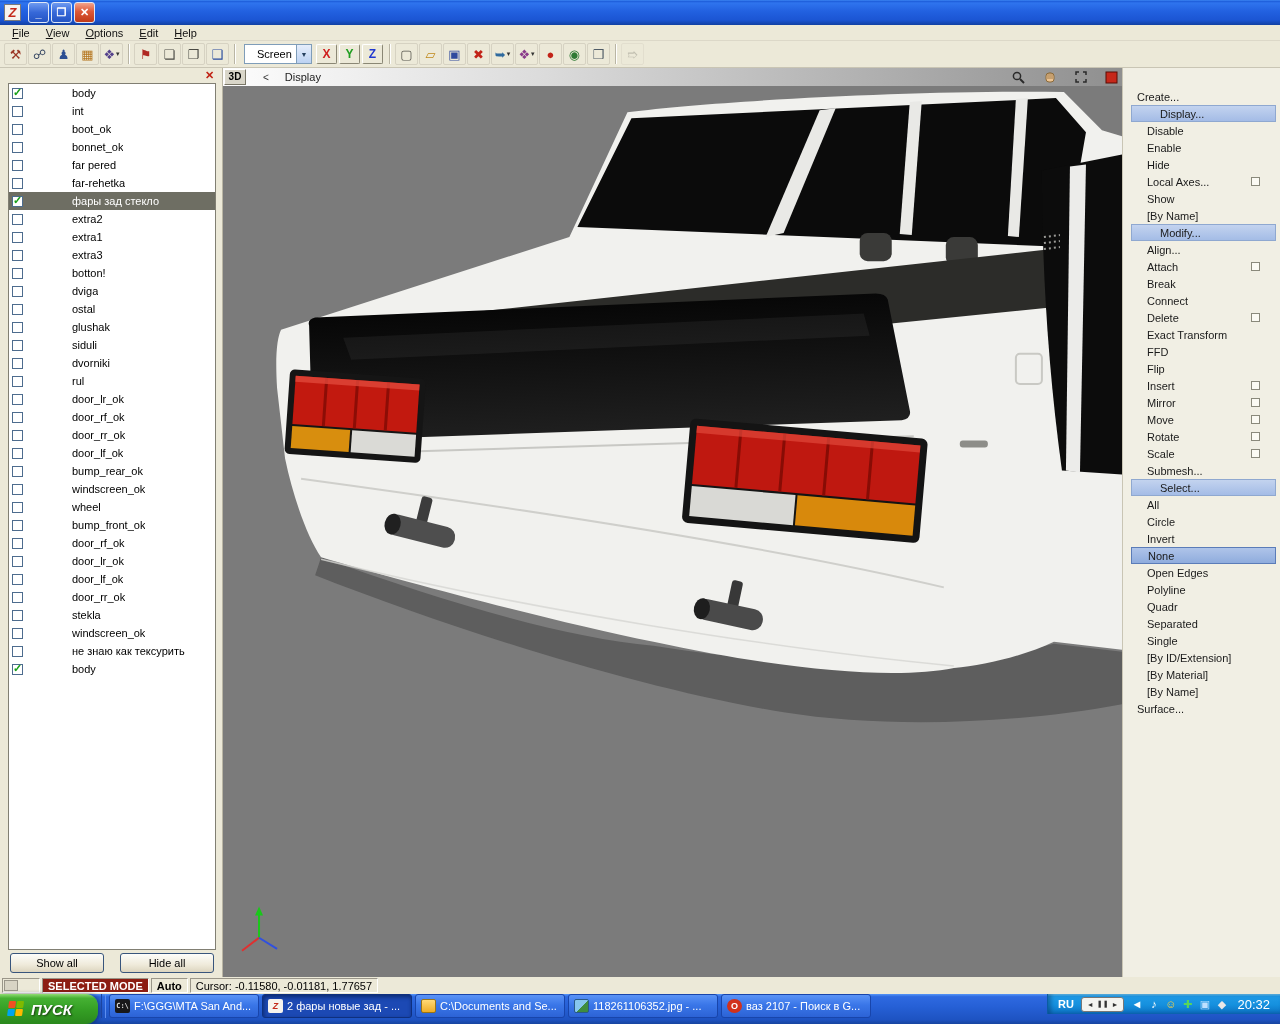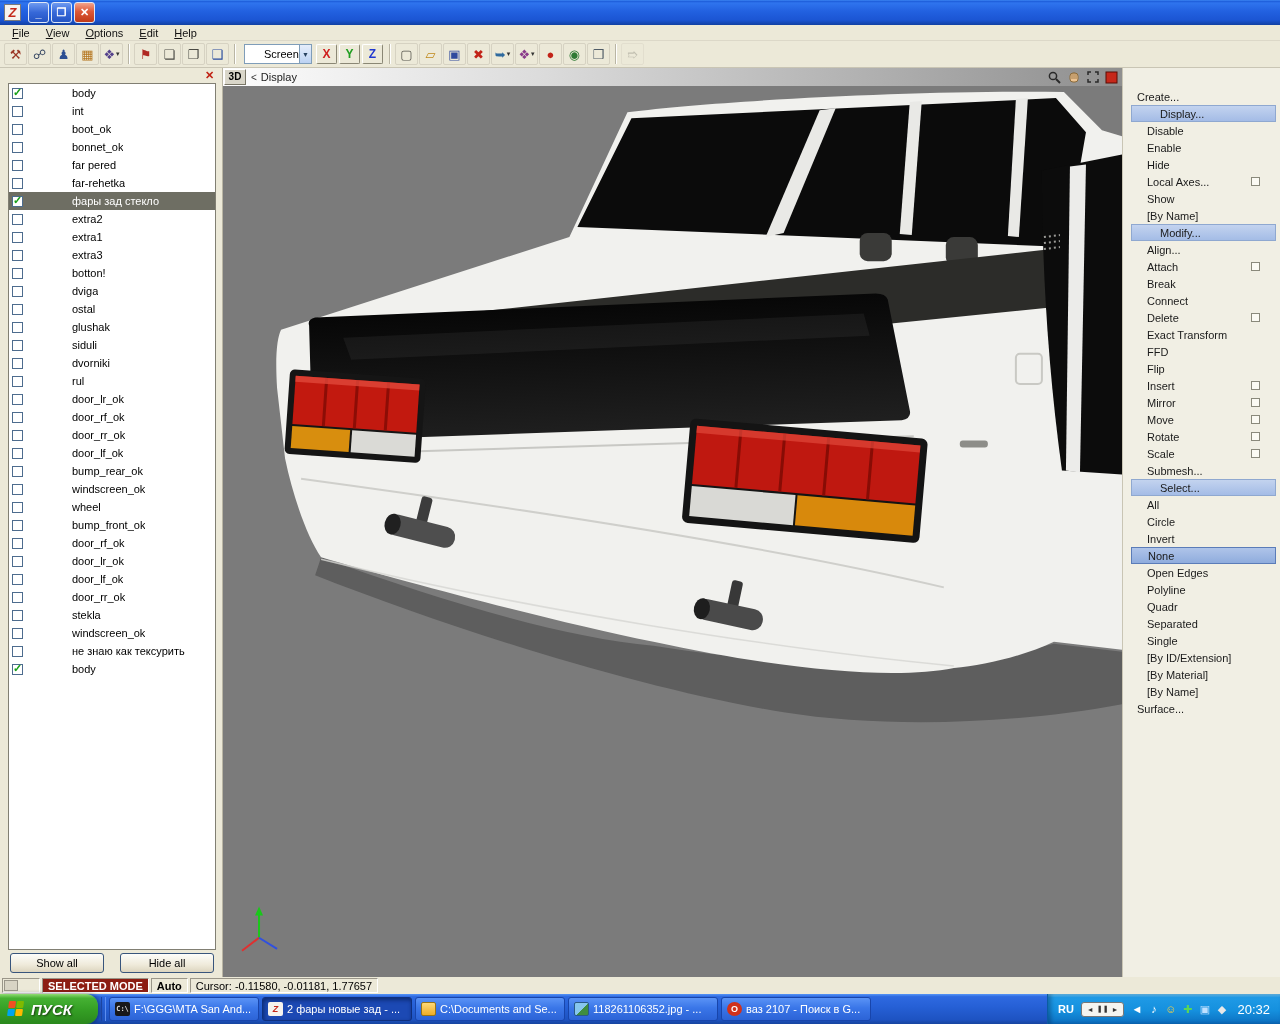--- a/index.html
+++ b/index.html
@@ -30,21 +30,21 @@
   .toolbar { height:27px; background:#ece9d8; display:flex; align-items:center; padding:2px 4px;
     border-bottom:1px solid #c9c5b4; }
   .tb-group { display:flex; align-items:center; }
   .tb-btn { min-width:23px; height:22px; display:flex; align-items:center; justify-content:center;
     border:1px solid #d6d2c2; border-radius:2px; margin-right:1px; background:#ece9d8; }
   .tb-btn.disabled { opacity:.45; }
   .tb-glyph { font-size:13px; line-height:1; }
   .tb-drop { font-size:7px; color:#333; margin-left:1px; }
   .tb-sep { width:2px; height:20px; border-left:1px solid #b9b5a4; border-right:1px solid #fff; margin:0 4px; }
   .combo { width:68px; height:20px; background:#fff; border:1px solid #7f9db9; display:flex; align-items:center; margin:0 4px; }
-  .combo-value { flex:1; padding-left:19px; font-size:11px; }
+  .combo-value { flex:1; padding-left:12px; font-size:11px; }
   .combo-arrow { width:15px; height:100%; display:flex; align-items:center; justify-content:center;
     font-size:7px; color:#27415f; background:linear-gradient(180deg,#e6eefb,#bcd2f2); border-left:1px solid #7f9db9; }
   .axis-btn { width:21px; height:20px; margin-right:2px; display:flex; align-items:center; justify-content:center;
     font-weight:bold; font-size:12px; background:#ece9d8;
     border:1px solid; border-color:#fff #8a8775 #8a8775 #fff; border-radius:2px; }
 
   
   .content { flex:1; display:flex; min-height:0; }
 
   
@@ -57,21 +57,21 @@
   .cb { width:11px; height:11px; background:#fff; border:1px solid #4d6c8e; margin-right:5px; position:relative; flex:none; }
   .cb.checked::before { content:"✓"; position:absolute; top:-3px; left:0px; color:#18a018; font-size:11px; font-weight:bold; }
   .lbl { white-space:nowrap; overflow:hidden;padding-left:44px; }
   .panel-buttons { height:24px; display:flex; align-items:center; gap:16px; padding:3px 2px 1px 2px; }
   .xp-btn { flex:1; height:20px; border:1px solid #38557c; border-radius:3px; text-align:center; line-height:18px;
     background:linear-gradient(180deg,#fdfdfa 0%,#efeada 60%,#dcd5bf 100%); font-size:11px; }
 
   
   .viewport { flex:1; display:flex; flex-direction:column; min-width:0; border-left:1px solid #b9b5a4; }
   .vp-header { height:18px; display:flex; align-items:center;
-    background:linear-gradient(90deg,#fdfdfd 0%,#dcdcdc 35%,#8f8f8f 100%); }
+    background:linear-gradient(90deg,#fdfdfd 0%,#dcdcdc 35%,#8f8f8f 100%);gap:12px; }
   .vp-3d-btn { width:22px; height:16px; margin:0 3px 0 1px; background:#d9d6c9; border:1px solid;
     border-color:#fff #7a7768 #7a7768 #fff; text-align:center; font-size:10px; font-weight:bold; line-height:14px; }
   .vp-back { font-size:10px; color:#333; margin:0 4px 0 2px; }
   .vp-title { font-size:11px; color:#222; }
   .vp-spacer { flex:1; }
   .vp-icon { width:17px; height:15px; display:flex; align-items:center; justify-content:center; margin-right:2px; }
   .vp-body { flex:1; position:relative; min-height:0; }
   .vp-body svg.scene { position:absolute; inset:0; width:100%; height:100%; display:block; }
 
   
@@ -88,21 +88,21 @@
   .statusbar { height:17px; background:#ece9d8; display:flex; align-items:stretch; padding:1px 2px; gap:2px; }
   .cell { border:1px solid; border-color:#9a9689 #fff #fff #9a9689; display:flex; align-items:center;
     padding:0 5px; white-space:nowrap; font-size:11px; }
   .cell.hint { flex:1; }
   .cell.slider { width:38px; padding:1px; }
   .slider-thumb { width:14px; height:100%; background:#d8d4c4; border:1px solid #9a9689; }
   .cell.selmode { background:#8c1d12; color:#fff; font-weight:bold; }
   .cell.auto { font-weight:bold; }
 
   
-  .taskbar { height:30px; display:flex; align-items:center;
+  .taskbar { height:30px; display:flex; align-items:flex-start;
     background:linear-gradient(180deg,#5695f7 0%,#2e69e0 9%,#2660d6 42%,#1e53c2 85%,#16449f 100%); }
   .start-button { height:30px; width:98px; display:flex; align-items:center; gap:6px; padding-left:8px;
     border-radius:0 12px 12px 0; color:#fff; font-size:15px; font-weight:bold; font-style:italic;
     text-shadow:1px 1px 2px #1a3a12;
     background:linear-gradient(180deg,#8fdc72 0%,#46b133 14%,#349e24 55%,#2a881d 100%);
     box-shadow:2px 0 4px rgba(0,20,60,.45); }
   .start-flag { width:17px; height:16px; display:grid; grid-template-columns:7px 7px; grid-template-rows:7px 7px;
     gap:1px; transform:skewX(-8deg); }
   .start-flag i { border-radius:1px; }
   .start-flag i:nth-child(1){ background:#f25022; } .start-flag i:nth-child(2){ background:#7fba00; }
@@ -117,21 +117,21 @@
   .task-icon { width:15px; height:14px; flex:none; display:flex; align-items:center; justify-content:center;
     font-size:9px; font-weight:bold; border-radius:2px; }
   .console-icon { background:#18181a; color:#dcdcdc; font-family:"DejaVu Sans Mono",monospace; font-size:7px; }
   .console-icon::before { content:"C:\\"; }
   .zmodeler-icon { background:#f6f3ee; color:#c4281a; font-style:italic; }
   .zmodeler-icon::before { content:"Z"; }
   .folder-icon { background:linear-gradient(180deg,#ffd977 0%,#eead27 100%); border:1px solid #9a7415; }
   .image-icon { background:linear-gradient(135deg,#86c6ee 0 55%,#3f8d3f 55% 100%); border:1px solid #2a5a86; }
   .browser-icon { background:#d1311c; border-radius:50%; color:#fff; }
   .browser-icon::before { content:"O"; }
-  .tray { height:30px; display:flex; align-items:center; gap:5px; padding:0 10px 0 10px; margin-left:auto;
+  .tray { height:20px; display:flex; align-items:center; gap:5px; padding:0 10px 0 10px; margin-left:auto;
     background:linear-gradient(180deg,#6cc7f5 0%,#1f9ae6 12%,#1590de 55%,#0c6fc0 100%);
     border-left:1px solid #0a5ca2; box-shadow:inset 3px 0 4px rgba(0,20,60,.35); color:#fff; }
   .lang { font-weight:bold; font-size:11px; color:#fff; margin-right:2px; }
   .mini-player { height:15px; display:flex; align-items:center; gap:3px; padding:0 5px; background:#f4f4f0;
     border:1px solid #777; border-radius:3px; color:#333; font-size:7px; }
   .tray-ico { width:15px; height:15px; display:flex; align-items:center; justify-content:center; font-size:11px; line-height:1; }
   .clock { font-size:13px; color:#fff; margin-left:3px; }
 </style>
 </head>
 <body>

